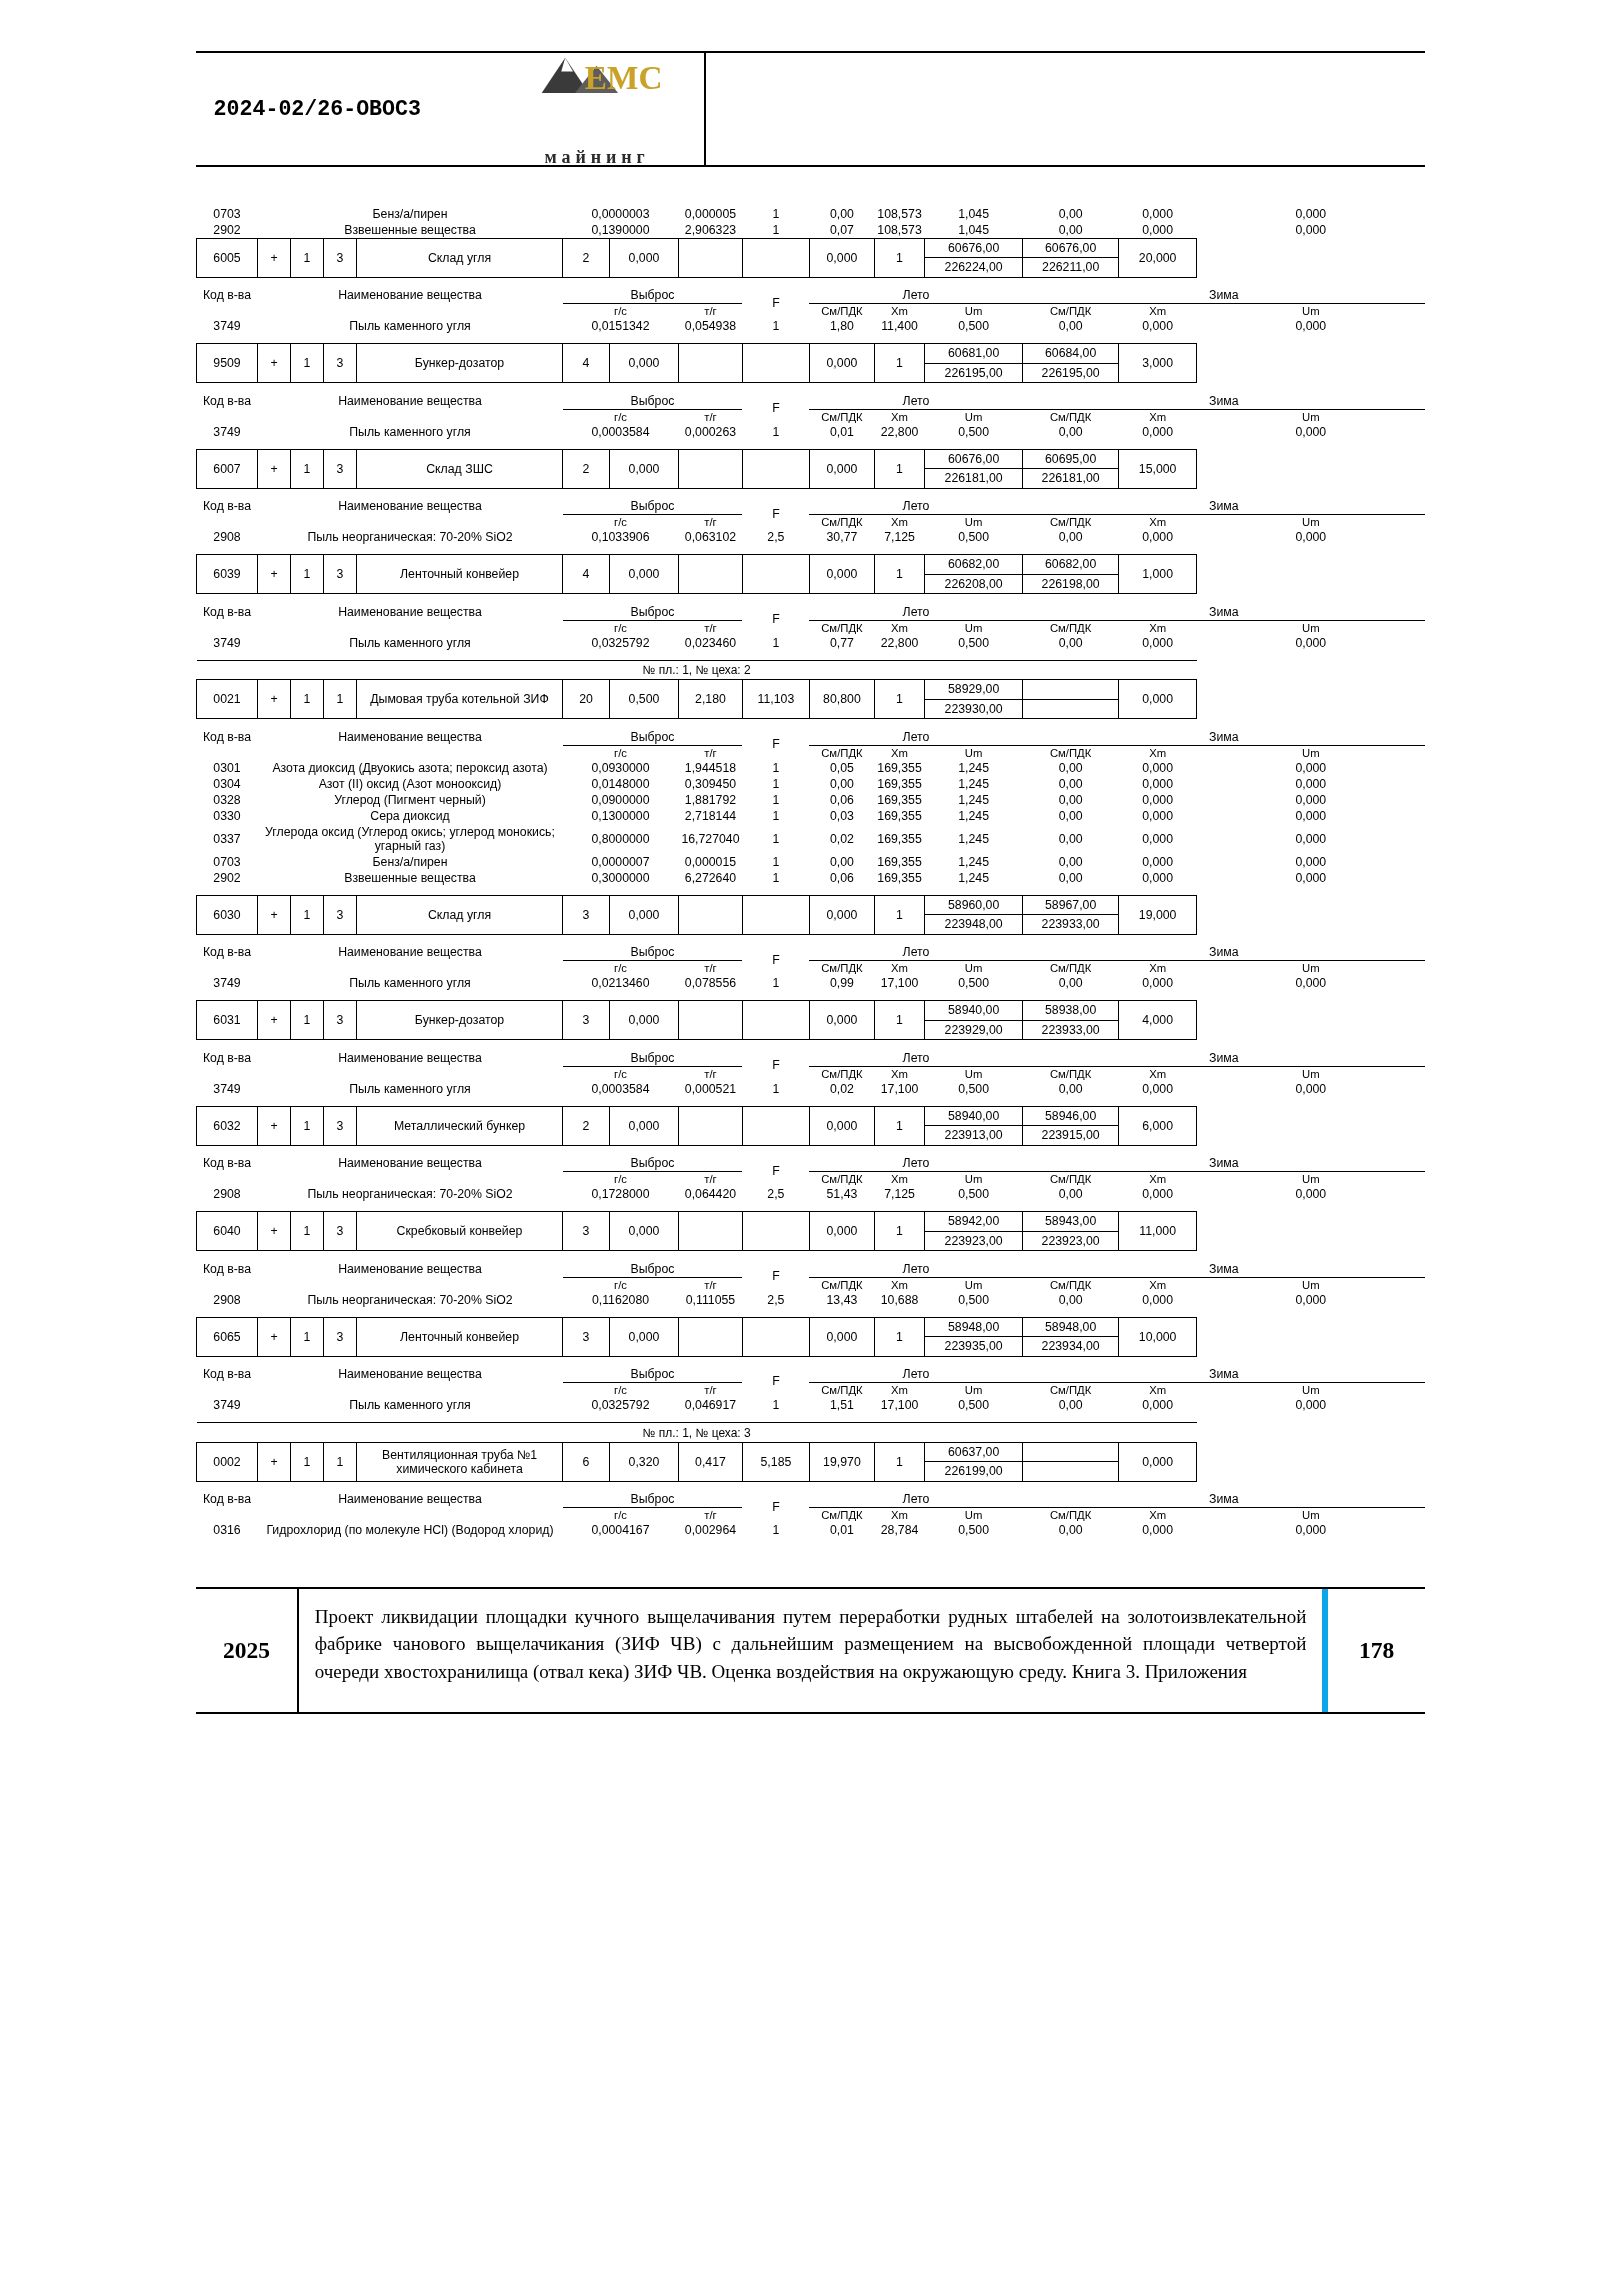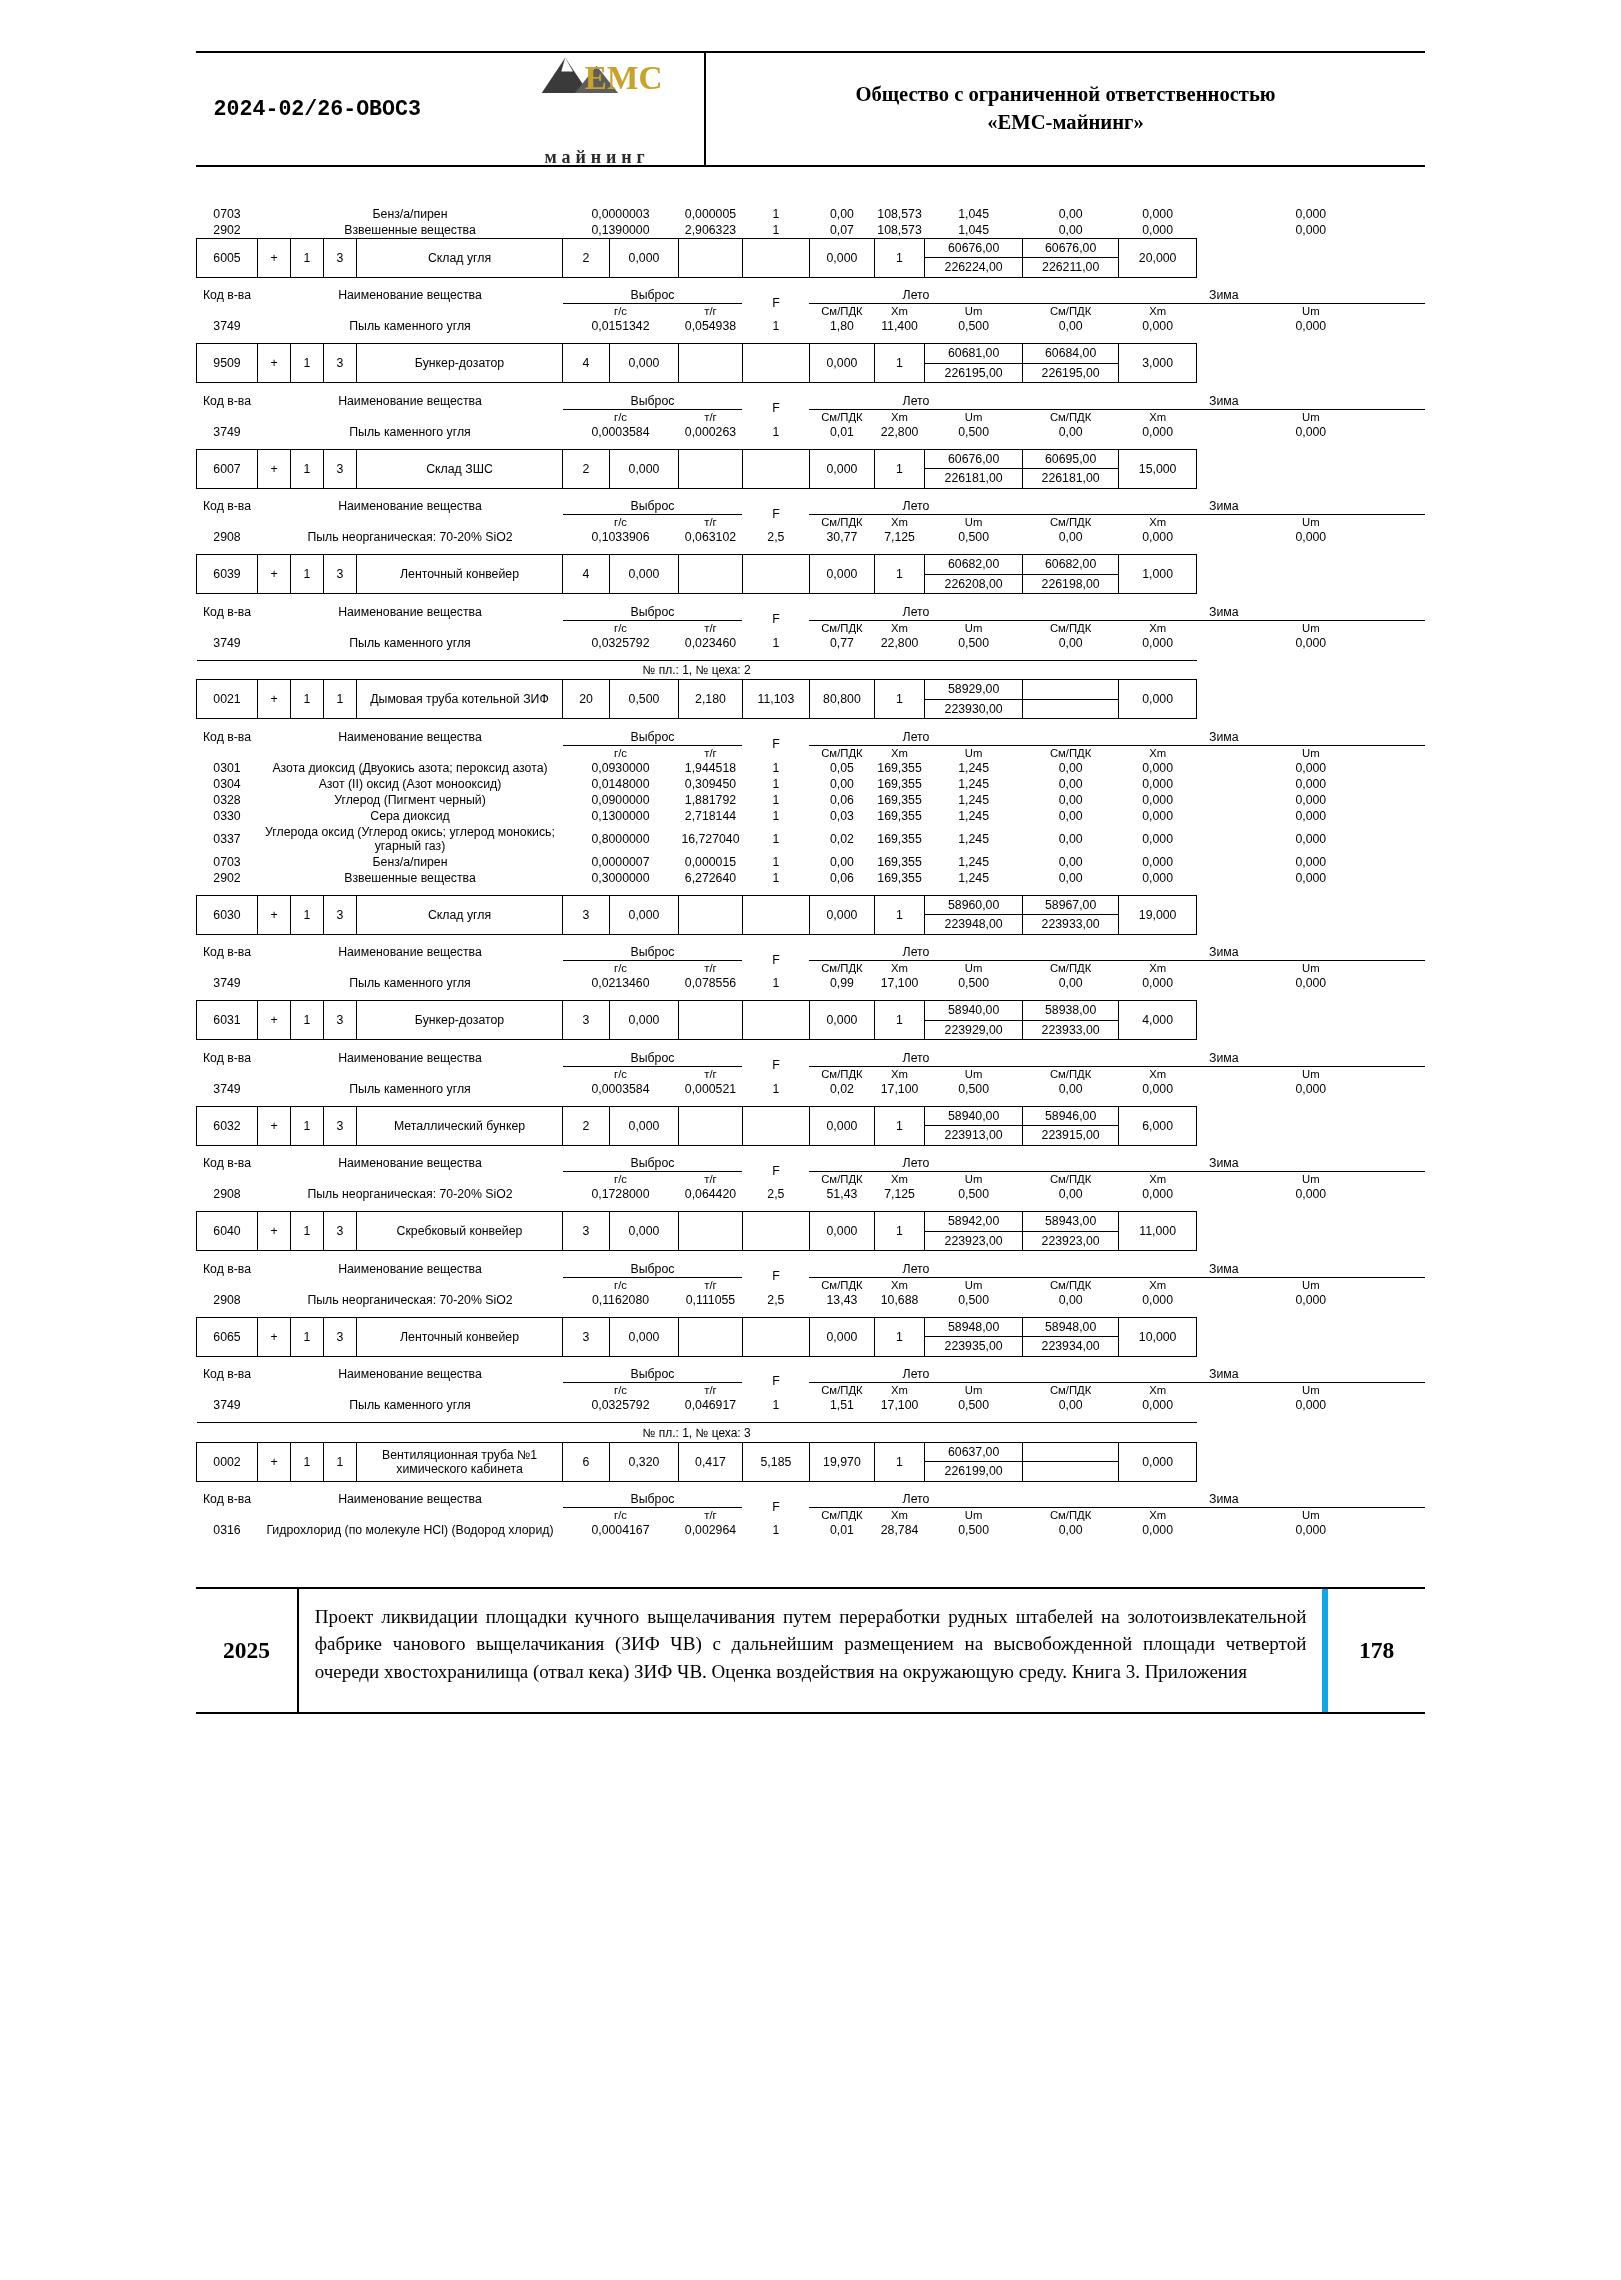--- a/index.html
+++ b/index.html
@@ -138,24 +138,20 @@
     <div class="header-logo">
       <div class="logo-mark">
         <svg viewBox="0 0 150 48" width="147" height="47" aria-hidden="true">
           <polygon points="18,44 42,8 66,44" fill="#3a3a3a"></polygon>
           <polygon points="42,8 50,22 38,22" fill="#ffffff"></polygon>
           <polygon points="52,44 74,16 96,44" fill="#5d5d5d"></polygon>
           <text x="62" y="40" font-family="Liberation Serif, serif" font-size="34" font-weight="bold" fill="#c9a227">EMC</text>
         </svg>
       </div>
       <div class="logo-text">майнинг</div>
-    </div>
-    <div class="header-right">
-      <div>Общество с ограниченной ответственностью</div>
-      <div>«ЕМС-майнинг»</div>
     </div>
   </div>
 
   <div class="content">
     <table class="t">
       <colgroup>
         <col style="width:61px">
           <col style="width:33px">
           <col style="width:33px">
           <col style="width:33px">

